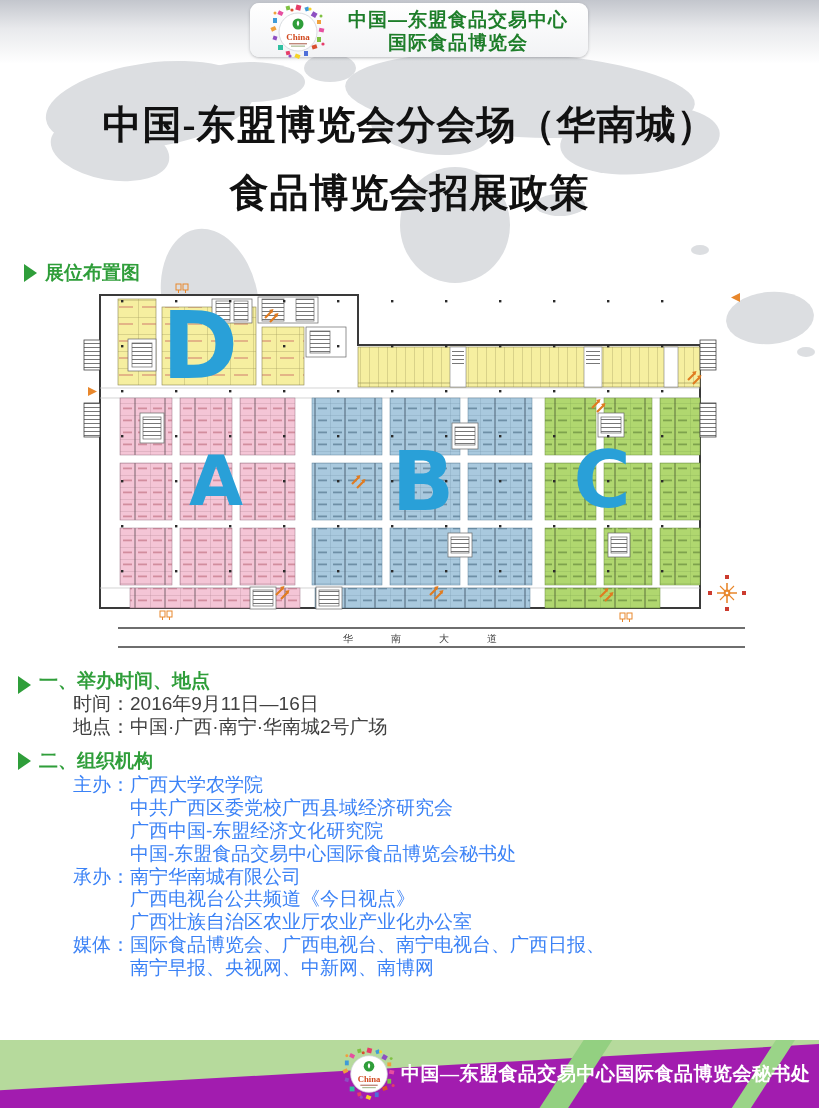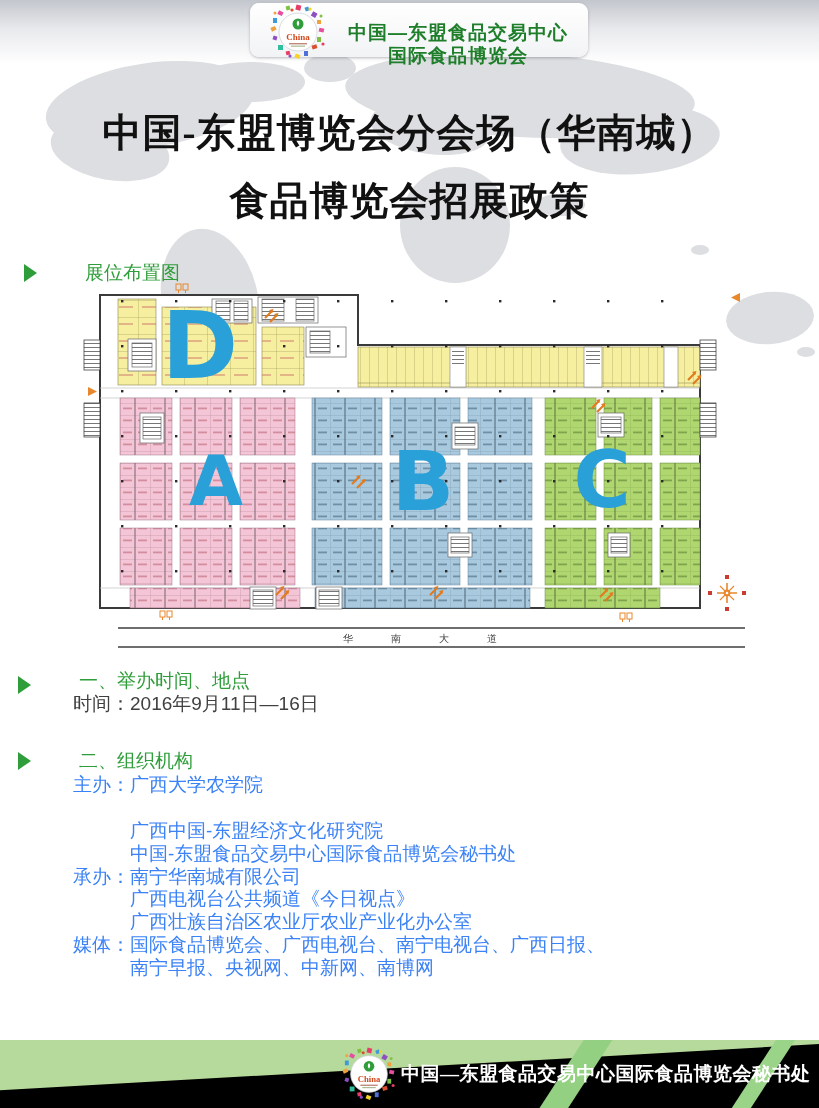--- a/index.html
+++ b/index.html
@@ -8,45 +8,45 @@
   
   .top-grad{position:absolute;left:0;top:0;width:819px;height:64px;z-index:1;
             background:linear-gradient(180deg,#c3c6cd 0%,rgba(214,216,221,.55) 45%,rgba(255,255,255,0) 100%);}
   
   .map-svg{position:absolute;left:0;top:40px;z-index:0;}
   
   .header-box{position:absolute;left:250px;top:3px;width:338px;height:54px;z-index:2;
               background:linear-gradient(180deg,#ffffff 0%,#f2f3f5 100%);
               border-radius:9px;box-shadow:0 1px 3px rgba(60,64,72,.35);}
   .header-logo{position:absolute;left:20px;top:1px;}
-  .header-text{position:absolute;left:84px;top:18px;width:248px;text-align:center;
+  .header-text{position:absolute;left:84px;top:5px;width:248px;text-align:center;
                color:#1e7e2a;font-weight:bold;font-size:19px;line-height:23px;letter-spacing:1px;}
   
   .main-title{position:absolute;left:0;width:819px;text-align:center;z-index:2;
               color:#111;font-weight:900;font-size:39px;letter-spacing:1px;
-              font-family:"Liberation Serif","DejaVu Serif",serif;margin-top:8px;}
+              font-family:"Liberation Serif","DejaVu Serif",serif;}
   .title-1{top:98px;} .title-2{top:166px;}
   
   .sec-head{position:absolute;z-index:2;display:flex;align-items:center;color:#2f9e3a;
-            font-weight:normal;font-size:19px;gap:40px;}
+            font-weight:bold;font-size:19px;}
   .tri{width:0;height:0;border-left:13px solid #2f9e3a;border-top:9px solid transparent;
        border-bottom:9px solid transparent;margin-right:8px;}
   .plan-label{left:24px;top:260px;}
   .sec1-head{left:18px;top:668px;align-items:flex-end;}
   .sec2-head{left:18px;top:748px;}
   
   .schedule{position:absolute;left:73px;top:692px;z-index:2;}
   .org-list{position:absolute;left:73px;top:774px;z-index:2;}
   .body-line{height:23px;line-height:23px;font-size:19px;color:#404040;white-space:nowrap;}
   .org-line{display:flex;height:22.9px;line-height:22.9px;font-size:19px;color:#3b82f6;white-space:nowrap;}
   .org-label{width:57px;flex:none;}
   
   .plan-svg{position:absolute;left:0;top:283px;z-index:2;}
   
-  .footer{position:absolute;left:0;top:1040px;width:819px;height:68px;z-index:3;overflow:hidden;background:#000000;}
+  .footer{position:absolute;left:0;top:1040px;width:819px;height:68px;z-index:3;overflow:hidden;background:#a21caf;}
   .footer-light{position:absolute;inset:0;background:#b6da9c;
                 clip-path:polygon(0 0,100% 0,100% 6%,0 74%);}
   .footer-stripe1{position:absolute;left:560px;top:-40px;width:24px;height:160px;background:#93d081;transform:rotate(33deg);}
   .footer-stripe2{position:absolute;left:745px;top:-30px;width:16px;height:160px;background:#9ad488;transform:rotate(33deg);}
   .footer-logo{position:absolute;left:342px;top:7px;}
   .footer-text{position:absolute;left:401px;top:0;height:68px;display:flex;align-items:center;
                color:#fff;font-weight:900;font-size:19px;letter-spacing:.5px;white-space:nowrap;
                font-family:"Liberation Serif","DejaVu Serif",serif;}
 </style>
 </head>
@@ -319,33 +319,35 @@
       <text x="343" y="359" font-size="10" fill="#444" letter-spacing="38">华南大道</text>
     </g>
   </svg>
 
   <div class="sec-head sec1-head">
     <span class="tri"></span>
     <span>一、举办时间、地点</span>
   </div>
   <div class="schedule">
       <div class="body-line">时间：2016年9月11日—16日</div>
+      <div class="body-line">地点：中国·广西·南宁·华南城2号广场</div>
     </div>
 
   <div class="sec-head sec2-head">
     <span class="tri"></span>
     <span>二、组织机构</span>
   </div>
   <div class="org-list">
       <div class="org-line">
         <span class="org-label">主办：</span>
         <span>广西大学农学院</span>
       </div>
       <div class="org-line">
         <span class="org-label"></span>
+        <span>中共广西区委党校广西县域经济研究会</span>
       </div>
       <div class="org-line">
         <span class="org-label"></span>
         <span>广西中国-东盟经济文化研究院</span>
       </div>
       <div class="org-line">
         <span class="org-label"></span>
         <span>中国-东盟食品交易中心国际食品博览会秘书处</span>
       </div>
       <div class="org-line">

